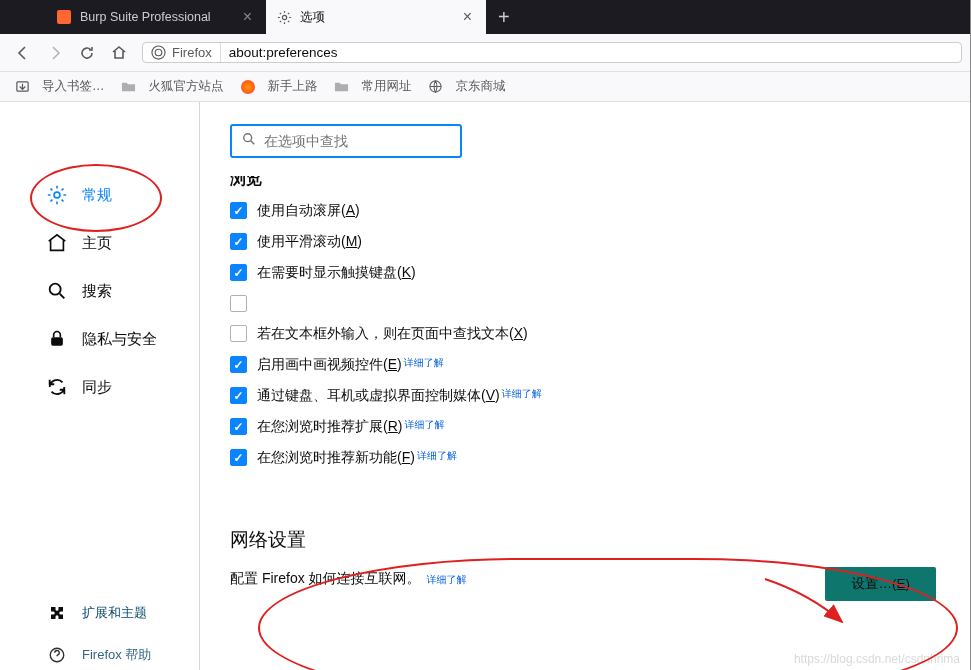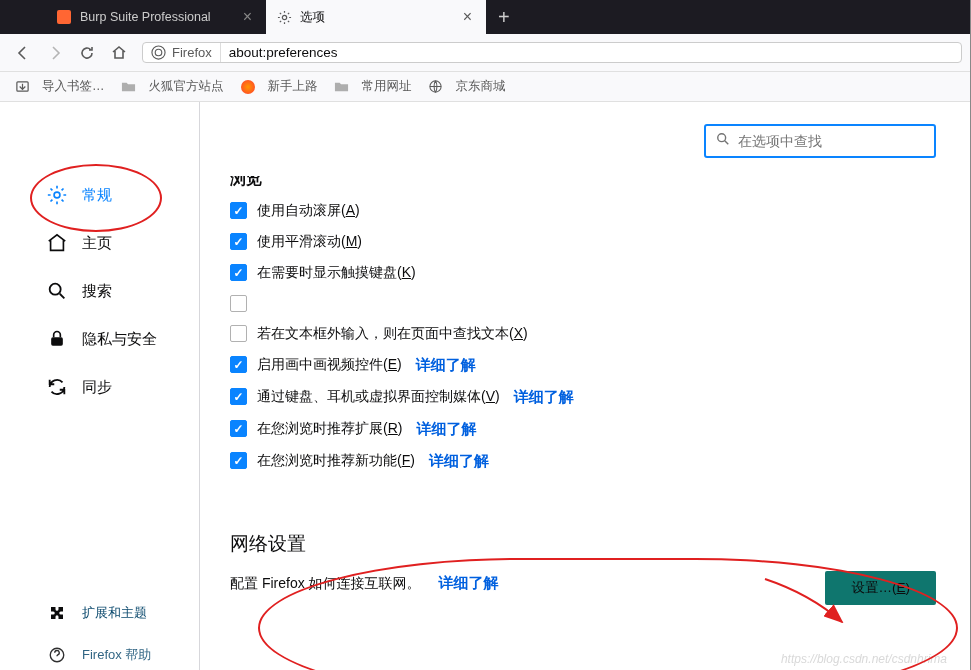--- a/index.html
+++ b/index.html
@@ -30,45 +30,45 @@
     
     .content { display: flex; height: calc(100% - 102px); position: relative; }
     .sidebar { width: 200px; border-right: 1px solid #d7d7db; padding-top: 72px; display: flex; flex-direction: column; }
     .category { display: flex; align-items: center; padding: 10px 24px 10px 46px; font-size: 15px; color: #0c0c0d; cursor: pointer; gap: 14px; margin-bottom: 6px; }
     .category.selected { color: #0a84ff; }
     .cat-icon { width: 22px; height: 22px; flex-shrink: 0; display: flex; align-items: center; justify-content: center; }
     .sidebar-spacer { flex: 1; }
     .addons-row { display: flex; align-items: center; padding: 10px 24px 10px 46px; font-size: 13px; color: #0c4a6e; cursor: pointer; gap: 14px; }
     
     .main-panel { flex: 1; padding: 22px 34px 0 30px; overflow: hidden; position: relative; }
-    .search-wrap { display: flex; justify-content: flex-end; margin-bottom: 26px; }
+    .search-wrap { display: flex; margin-bottom: 26px; }
     .searchbox { width: 232px; height: 34px; border: 2px solid #0a84ff; border-radius: 3px; display: flex; align-items: center; padding: 0 10px; gap: 8px; }
     .searchbox input { border: none; outline: none; font-size: 14px; flex: 1; color: #737373; background: transparent; }
     .search-icon-sm { color: #737373; }
     
     .section-title-cut { font-size: 16px; font-weight: 600; color: #0c0c0d; margin-bottom: 12px; overflow: hidden; height: 14px; margin-top: -8px; display: flex; align-items: flex-end; }
     .section-title { font-size: 19px; font-weight: 500; color: #0c0c0d; margin-bottom: 14px; margin-top: 60px; }
     
     .check-row { display: flex; align-items: flex-start; margin-bottom: 13px; font-size: 14px; color: #0c0c0d; }
     .checkbox { width: 17px; height: 17px; border: 1px solid #b1b1b1; border-radius: 2px; margin-right: 10px; flex-shrink: 0; display: flex; align-items: center; justify-content: center; cursor: pointer; }
     .checkbox.checked { background: #0a84ff; border-color: #0a84ff; }
     .checkbox.checked::after { content: "✓"; color: #fff; font-size: 12px; font-weight: bold; }
     .check-label { cursor: pointer; }
     .accel { text-decoration: underline; }
-    .link { color: #0060df; cursor: pointer; margin-left: 14px; font-size: 15px; font-weight: bold; }
+    .link { color: #0060df; cursor: pointer; margin-left: 2px; font-size: 10px; }
     
     .net-desc { font-size: 14px; color: #0c0c0d; margin-bottom: 10px; }
     .net-row { display: flex; align-items: center; justify-content: space-between; }
     .settings-btn { background: #0f766e; border: none; padding: 8px 26px; font-size: 13.5px; color: #0c0c0d; cursor: pointer; border-radius: 2px; }
     
     
     .anno-ellipse1 { position: absolute; border: 2px solid #e02020; border-radius: 50%; width: 132px; height: 68px; left: 30px; top: 164px; pointer-events: none; z-index: 10; }
     .anno-ellipse2 { position: absolute; border: 2px solid #e02020; border-radius: 60%/80%; width: 700px; height: 140px; left: 258px; top: 558px; pointer-events: none; z-index: 10; }
     .arrow-svg { position: absolute; left: 760px; top: 574px; pointer-events: none; z-index: 11; }
-    .watermark { position: absolute; right: 23px; bottom: 4px; font-size: 12px; color: #d9d9d9; z-index: 0; font-style: italic; }
+    .watermark { position: absolute; right: 10px; bottom: 4px; font-size: 12px; color: #d9d9d9; z-index: 0; }
   </style>
 </head>
 <body>
 
 <div class="tabbar">
   <div class="tab">
     <span class="favicon">
         <span style="width:14px;height:14px;background:#ff6633;border-radius:2px"></span>
       </span>
     <span>Burp Suite Professional</span>

